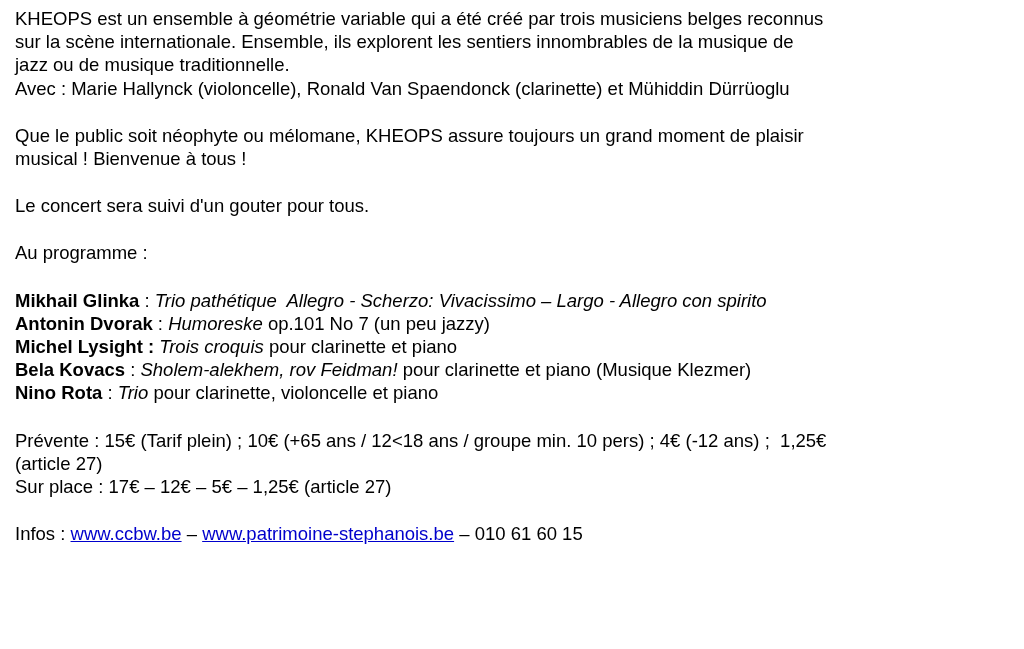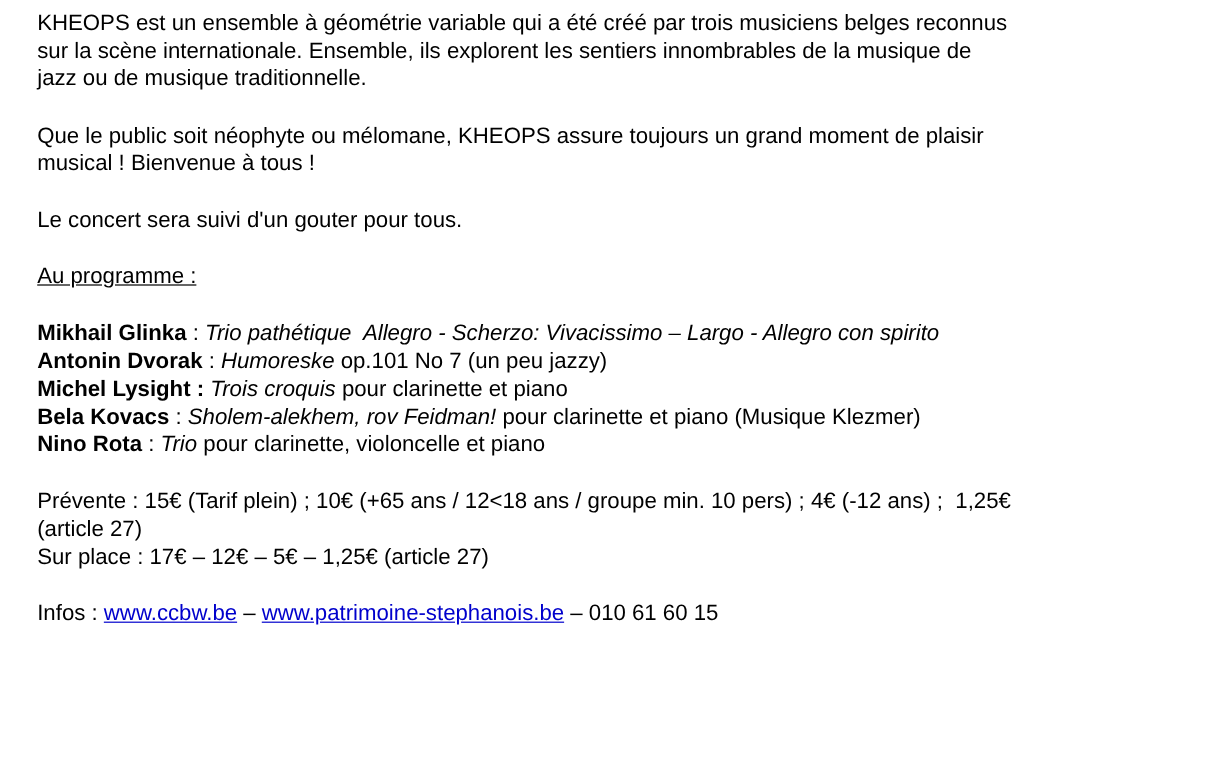--- a/index.html
+++ b/index.html
@@ -12,48 +12,49 @@
     height: 649px;
     overflow: hidden;
     color: #000000;
     font-family: "Liberation Sans", sans-serif;
     font-size: 18.5px;
   }
   .document {
     padding: 7px 15px 0 15px;
   }
   .paragraph {
-    margin: 0 0 24px 16px;
+    margin: 0 0 24px 0;
   }
   .paragraph:last-child {
     margin-bottom: 0;
   }
   .line {
     white-space: pre;       
     line-height: 23.2px;
     min-height: 23.2px;
   }
   .run { }
   .bold { font-weight: bold; }
   .italic { font-style: italic; }
-  .underline { text-decoration: underline; }
+  .underline { }
   a.link {
     color: var(--link-color, #0000cc);
     text-decoration: underline;
     cursor: pointer;
   }
 </style>
 </head>
 <body style="background: rgb(255, 255, 255); color: rgb(0, 0, 0);">
 
 <div class="document">
     <div class="paragraph">
       <div class="line"><span class="run">KHEOPS est un ensemble à géométrie variable qui a été créé par trois musiciens belges reconnus</span></div>
       <div class="line"><span class="run">sur la scène internationale. Ensemble, ils explorent les sentiers innombrables de la musique de</span></div>
       <div class="line"><span class="run">jazz ou de musique traditionnelle.</span></div>
+      <div class="line"><span class="run">Avec : Marie Hallynck (violoncelle), Ronald Van Spaendonck (clarinette) et Mühiddin Dürrüoglu</span></div>
     </div>
     <div class="paragraph">
       <div class="line"><span class="run">Que le public soit néophyte ou mélomane, KHEOPS assure toujours un grand moment de plaisir</span></div>
       <div class="line"><span class="run">musical ! Bienvenue à tous !</span></div>
     </div>
     <div class="paragraph">
       <div class="line"><span class="run">Le concert sera suivi d'un gouter pour tous.</span></div>
     </div>
     <div class="paragraph">
       <div class="line"><span class="run underline">Au programme :</span></div>

